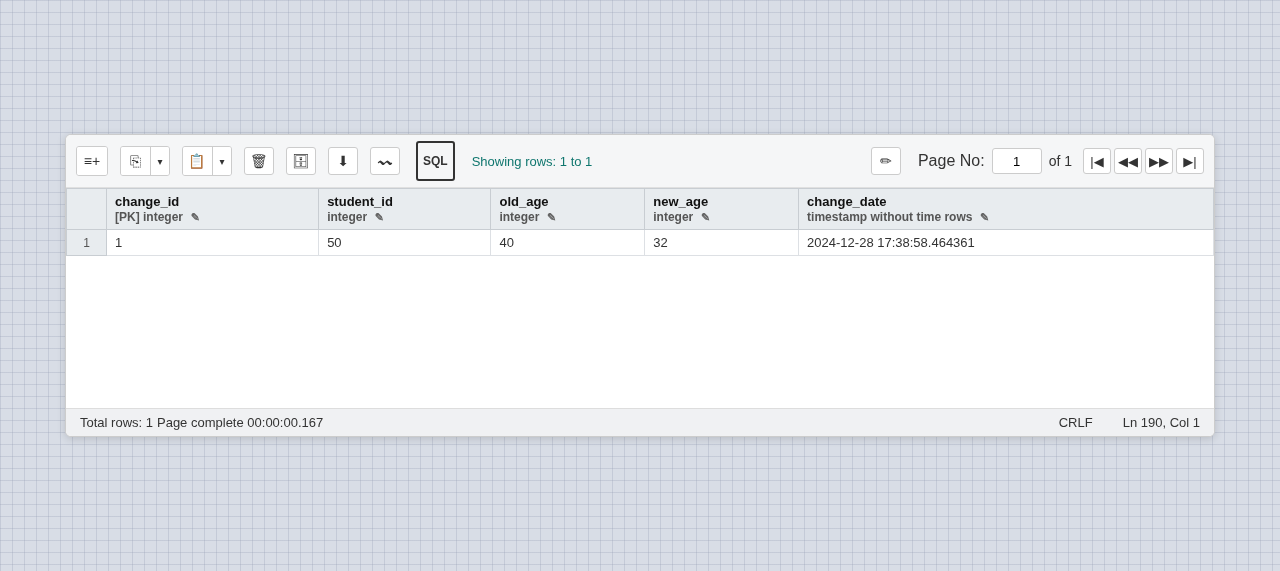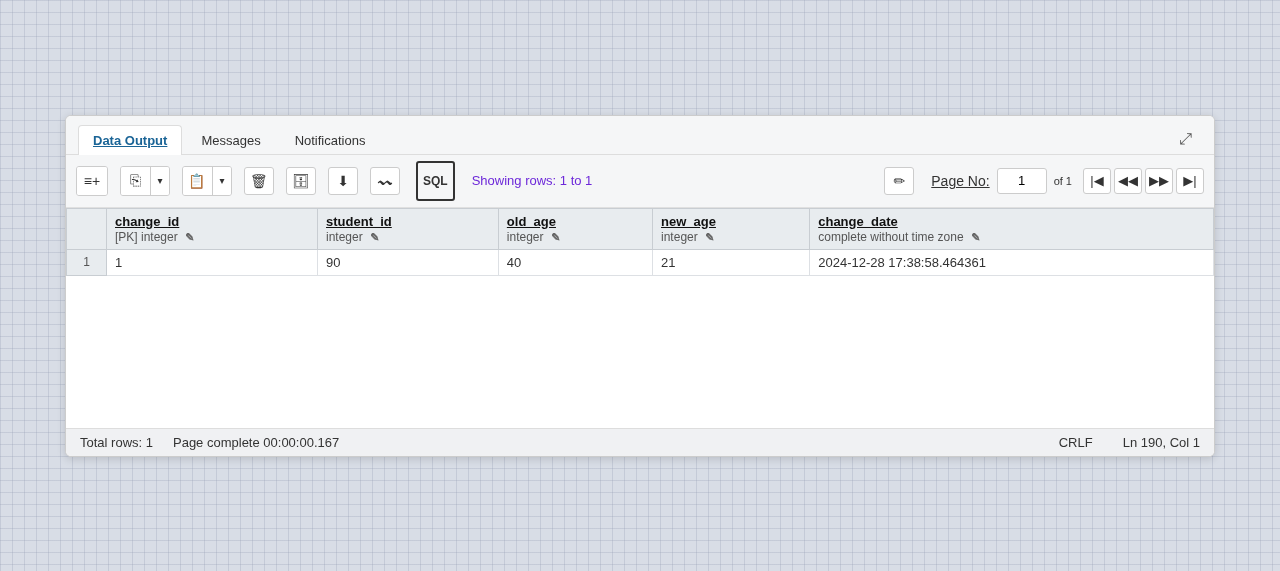--- a/index.html
+++ b/index.html
@@ -111,40 +111,39 @@
       padding: 1px 5px;
       font-size: 12px;
       font-weight: 700;
       color: #333;
       height: 40px;
       margin: 0 4px;
     }
     .showing-rows {
       margin-left: 10px;
       font-size: 13px;
-      color: #6d28d9;
+      color: #0f766e;
       flex: 1;
     }
     .page-no-label {
-      font-size: 14px;
+      font-size: 16px;
       color: #333;
       margin-left: 8px;
-      text-decoration: underline;
     }
     .page-input {
       width: 50px;
       height: 26px;
       border: 1px solid #ccc;
       border-radius: 3px;
       text-align: center;
       font-size: 13px;
       margin: 0 4px;
     }
     .of-label {
-      font-size: 11px;
+      font-size: 14px;
       color: #333;
       margin-right: 8px;
     }
     .nav-btns {
       display: flex;
       gap: 3px;
     }
     .nav-btn {
       display: inline-flex;
       align-items: center;
@@ -173,24 +172,23 @@
       border: 1px solid #c8cdd2;
       padding: 5px 8px;
       text-align: left;
       font-weight: 600;
       white-space: nowrap;
     }
     thead tr th .col-name {
       font-weight: 700;
       color: #111;
       display: block;
-      text-decoration: underline;
     }
     thead tr th .col-type {
-      font-weight: 400;
+      font-weight: 700;
       color: #555;
       font-size: 12px;
     }
     thead tr th .edit-icon {
       margin-left: 4px;
       color: #666;
       font-size: 11px;
       cursor: pointer;
     }
     .row-num-header {
@@ -215,49 +213,35 @@
     }
     
     .statusbar {
       display: flex;
       align-items: center;
       padding: 6px 14px;
       background: #f0f1f3;
       border-top: 1px solid #ddd;
       font-size: 13px;
       color: #333;
-      gap: 20px;
+      gap: 4px;
     }
     .statusbar-right {
       margin-left: auto;
       display: flex;
       gap: 30px;
       justify-content: space-between;
     }
     .chevron-down { font-size: 10px; }
   </style>
 </head>
 <body>
 
 <div class="panel">
 
-  <div class="tabs">
-    <div class="tab active">
-      <span>Data Output</span>
-    </div>
-    <div class="tab">
-      <span>Messages</span>
-    </div>
-    <div class="tab">
-      <span>Notifications</span>
-    </div>
-    <button class="tab-expand">
-      <span>⤢</span>
-    </button>
-  </div>
 
   <div class="toolbar">
 
     <div class="tb-btn-group">
       <button class="tb-btn" title="Add Row">
         <span>≡+</span>
       </button>
     </div>
     <div class="tb-separator"></div>
 
@@ -351,32 +335,32 @@
             <span class="col-type">integer</span>
             <span class="edit-icon">✎</span>
           </th>
           <th>
             <span class="col-name">new_age</span>
             <span class="col-type">integer</span>
             <span class="edit-icon">✎</span>
           </th>
           <th>
             <span class="col-name">change_date</span>
-            <span class="col-type">complete without time zone</span>
+            <span class="col-type">timestamp without time rows</span>
             <span class="edit-icon">✎</span>
           </th>
         </tr>
       </thead>
       <tbody id="table-body">
       <tr>
             <td class="row-num">1</td>
             <td>1</td>
-            <td>90</td>
+            <td>50</td>
             <td>40</td>
-            <td>21</td>
+            <td>32</td>
             <td>2024-12-28 17:38:58.464361</td>
           </tr>
         </tbody>
     </table>
   </div>
 
   <div class="statusbar">
     <span>Total rows: 1</span>
     <span>Page complete 00:00:00.167</span>
     <div class="statusbar-right">

